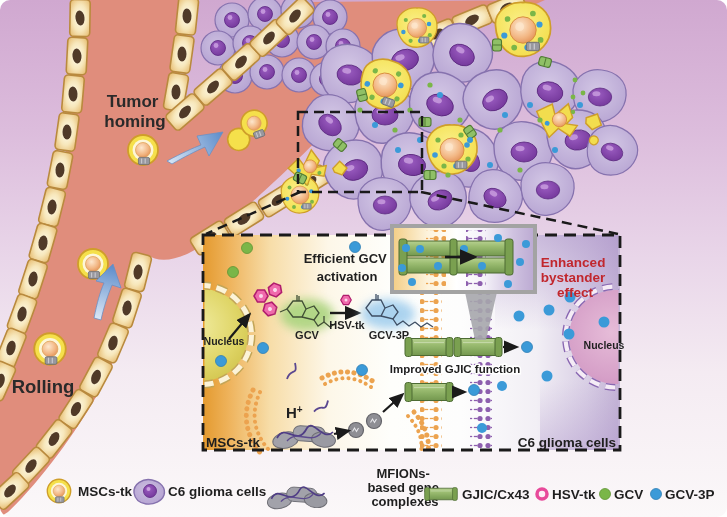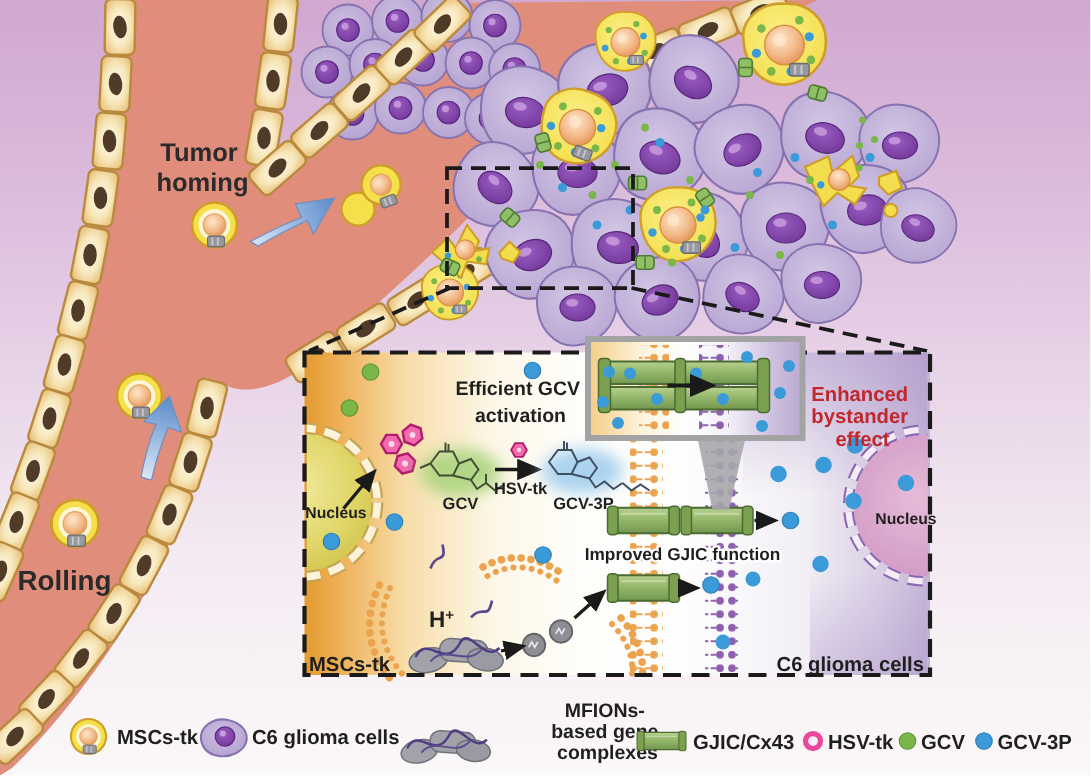--- a/index.html
+++ b/index.html
@@ -1,17 +1,17 @@
 <!DOCTYPE html>
 <html><head>
 <meta charset="utf-8">
 <style>
   html,body{margin:0;padding:0;background:#ffffff;}
   .stage{width:727px;height:517px;position:relative;overflow:hidden;
-         font-family:"Liberation Sans", sans-serif;}
+         font-family:"Liberation Sans", sans-serif;border-radius:10px;}
   svg{display:block;}
   text{font-family:"Liberation Sans", sans-serif;}
 </style>
 </head>
 <body>
 
 <div class="stage">
 <svg width="727" height="517" viewBox="0 0 727 517">
 <defs>
   <linearGradient id="bgGrad" x1="0" y1="0" x2="0" y2="1">

